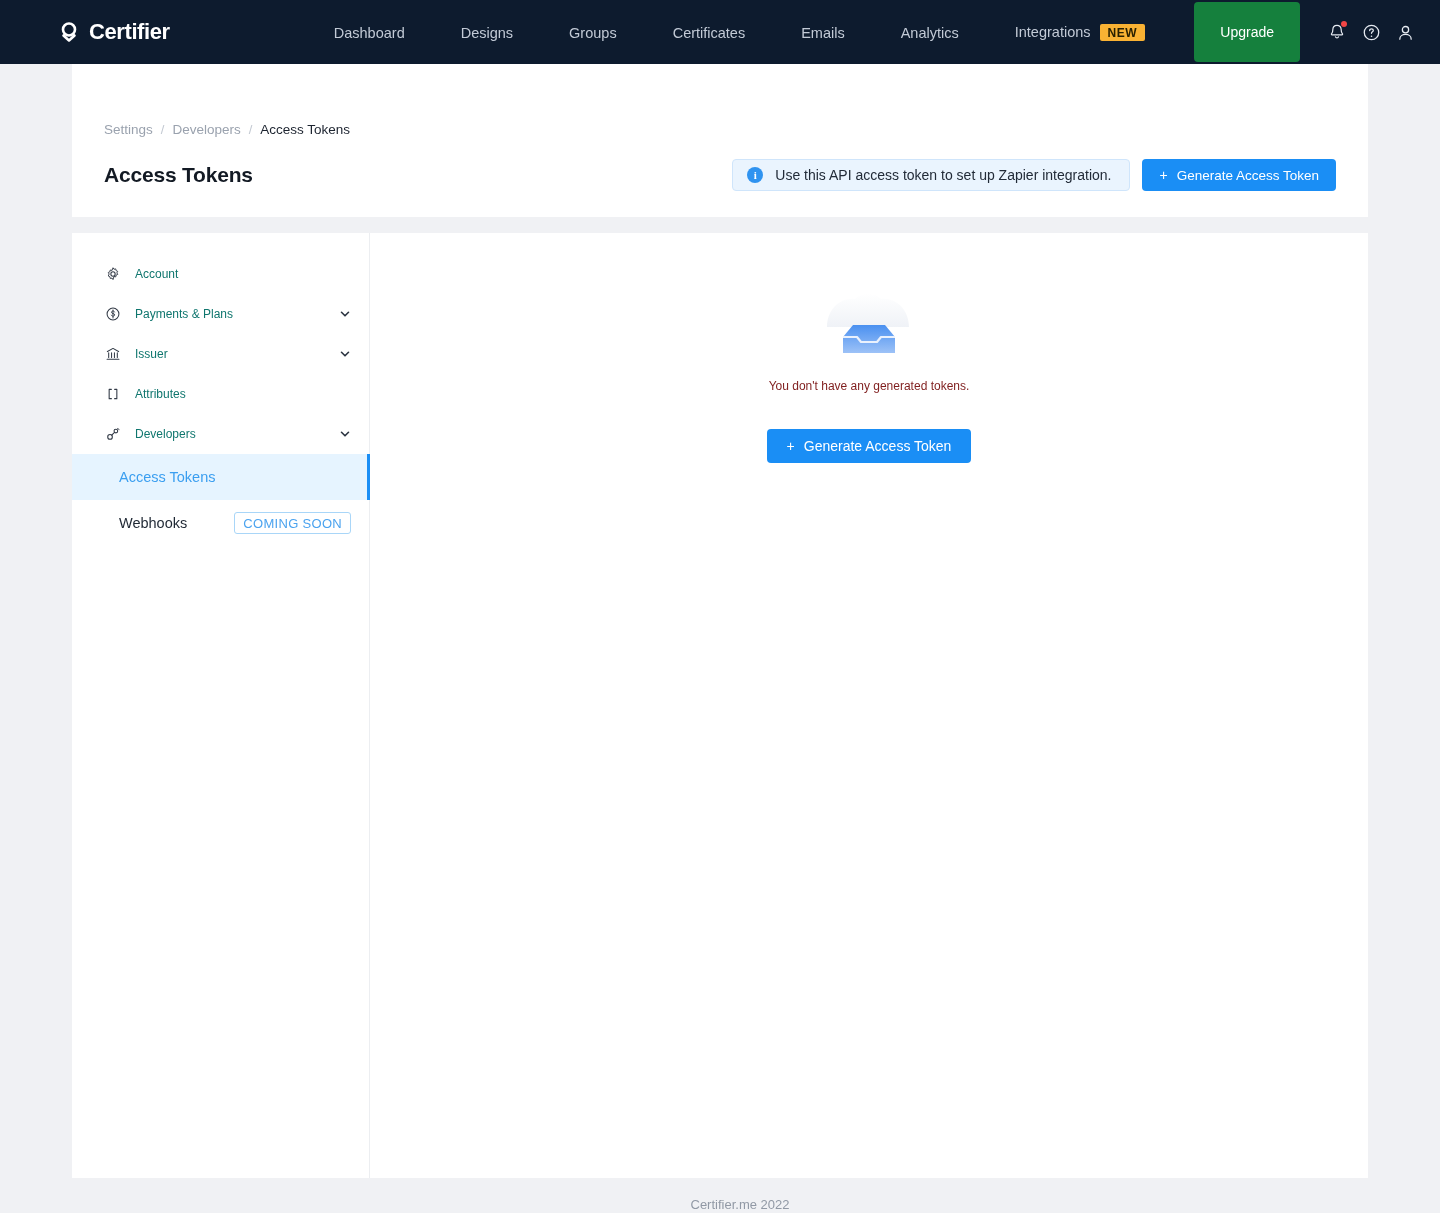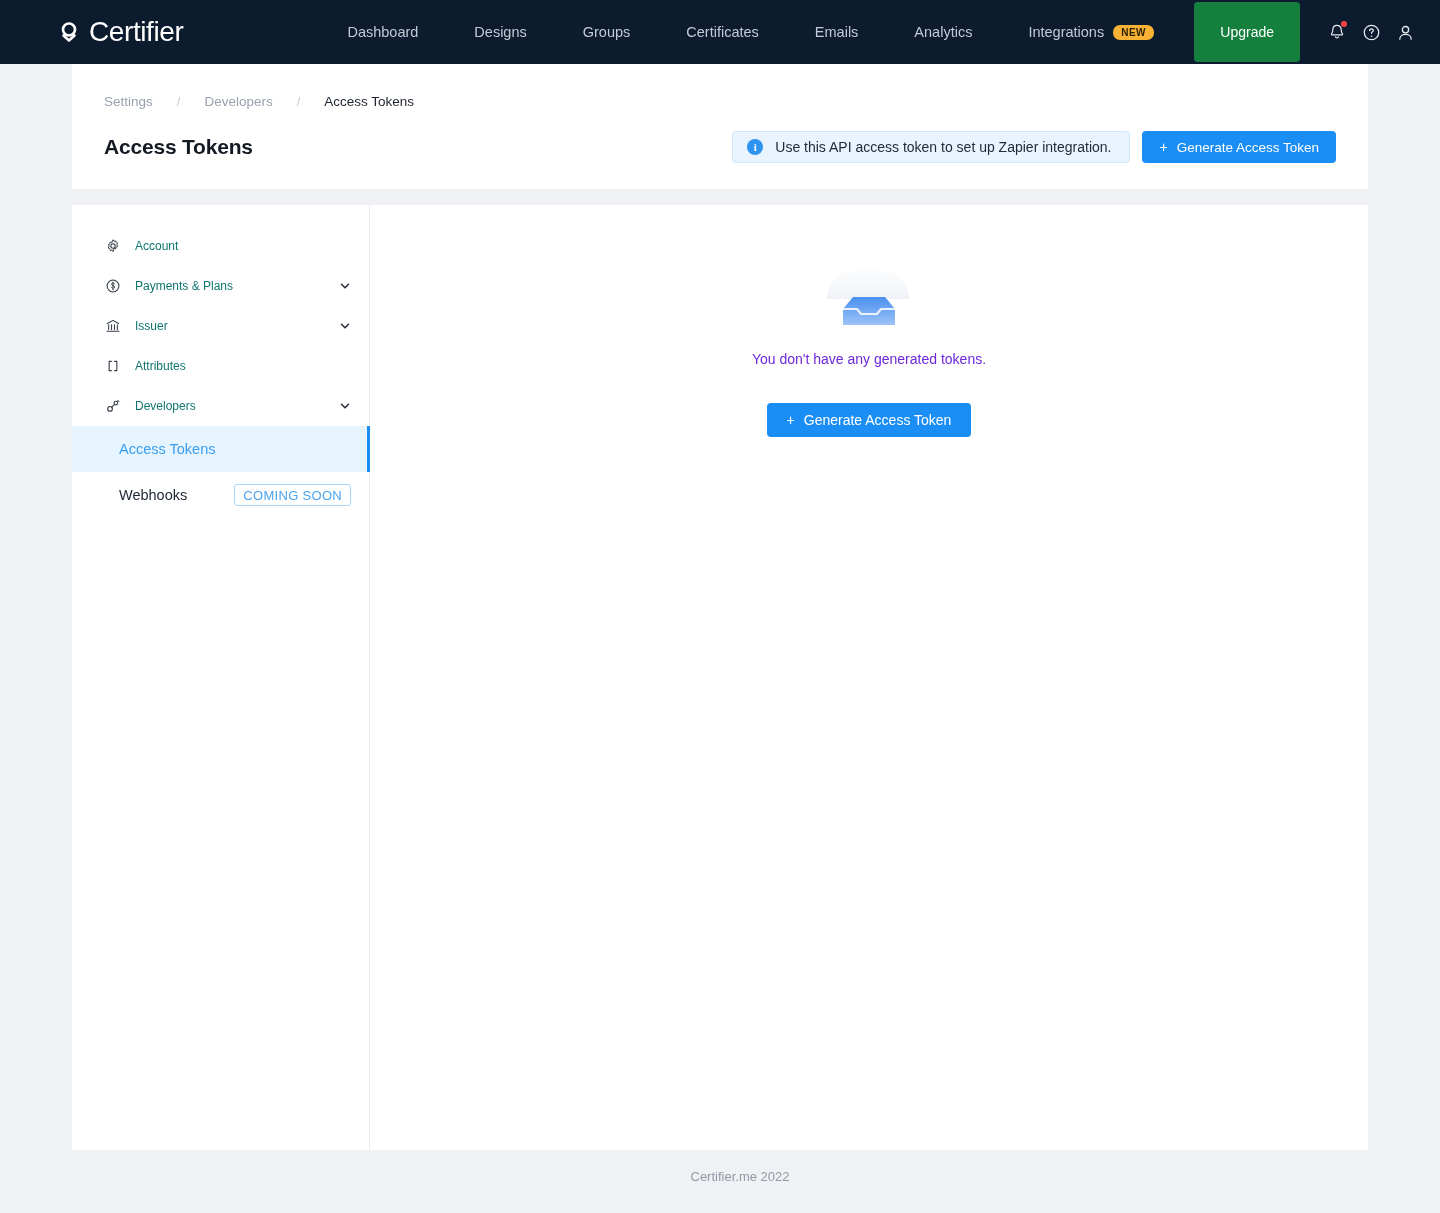--- a/index.html
+++ b/index.html
@@ -23,22 +23,22 @@
   }
   .brand {
     display: flex;
     align-items: center;
     gap: 7px;
     flex: 0 0 auto;
   }
   .brand-mark { width: 26px; height: 26px; display: block; }
   .brand-text {
     color: #ffffff;
-    font-size: 28px;
-    font-weight: normal;
+    font-size: 22px;
+    font-weight: bold;
     letter-spacing: -0.4px;
   }
 
   .nav-links {
     display: flex;
     align-items: flex-end;
     gap: 0;
     margin-left: 136px;
   }
   .nav-link {
@@ -47,24 +47,24 @@
     padding: 0 28px;
     cursor: pointer;
     white-space: nowrap;
     display: flex;
     align-items: center;
     gap: 9px;
   }
   .badge-new {
     background: #f9b233;
     color: #2a2100;
-    font-size: 10px;
+    font-size: 12px;
     font-weight: bold;
     letter-spacing: .5px;
-    border-radius: 7px;
+    border-radius: 2px;
     padding: 3px 8px 2px;
     line-height: 1;
   }
 
   .nav-right {
     margin-left: auto;
     display: flex;
     align-items: center;
     gap: 0;
   }
@@ -99,23 +99,24 @@
   .card {
     background: #ffffff;
     width: 100%;
   }
 
   .header-card { padding: 30px 32px 26px; }
 
   .breadcrumb {
     display: flex;
     align-items: flex-end;
-    gap: 24px;
+    gap: 8px;
     font-size: 13.5px;
     margin-bottom: 22px;
+    margin-top: 28px;
   }
   .crumb { color: #9aa2ae; cursor: pointer; }
   .crumb.current { color: #1d2430; cursor: default; }
   .crumb-sep { color: #c3c9d2; font-size: 13px; }
 
   .header-row {
     display: flex;
     align-items: center;
   }
   .page-title {
@@ -244,22 +245,22 @@
   
   .content {
     flex: 1 1 auto;
     padding-top: 58px;
     display: flex;
     flex-direction: column;
     align-items: center;
   }
   .empty-illus { width: 120px; height: 72px; display: block; }
   .empty-text {
-    font-size: 14px;
-    color: #6d28d9;
+    font-size: 12px;
+    color: #7f1d1d;
     margin-top: 16px;
   }
   .empty-btn-wrap { margin-top: 36px; }
   .btn-primary.lg { height: 34px; padding: 0 20px; font-size: 14px; }
 
   
   .footer {
     height: 53px;
     display: flex;
     align-items: center;

